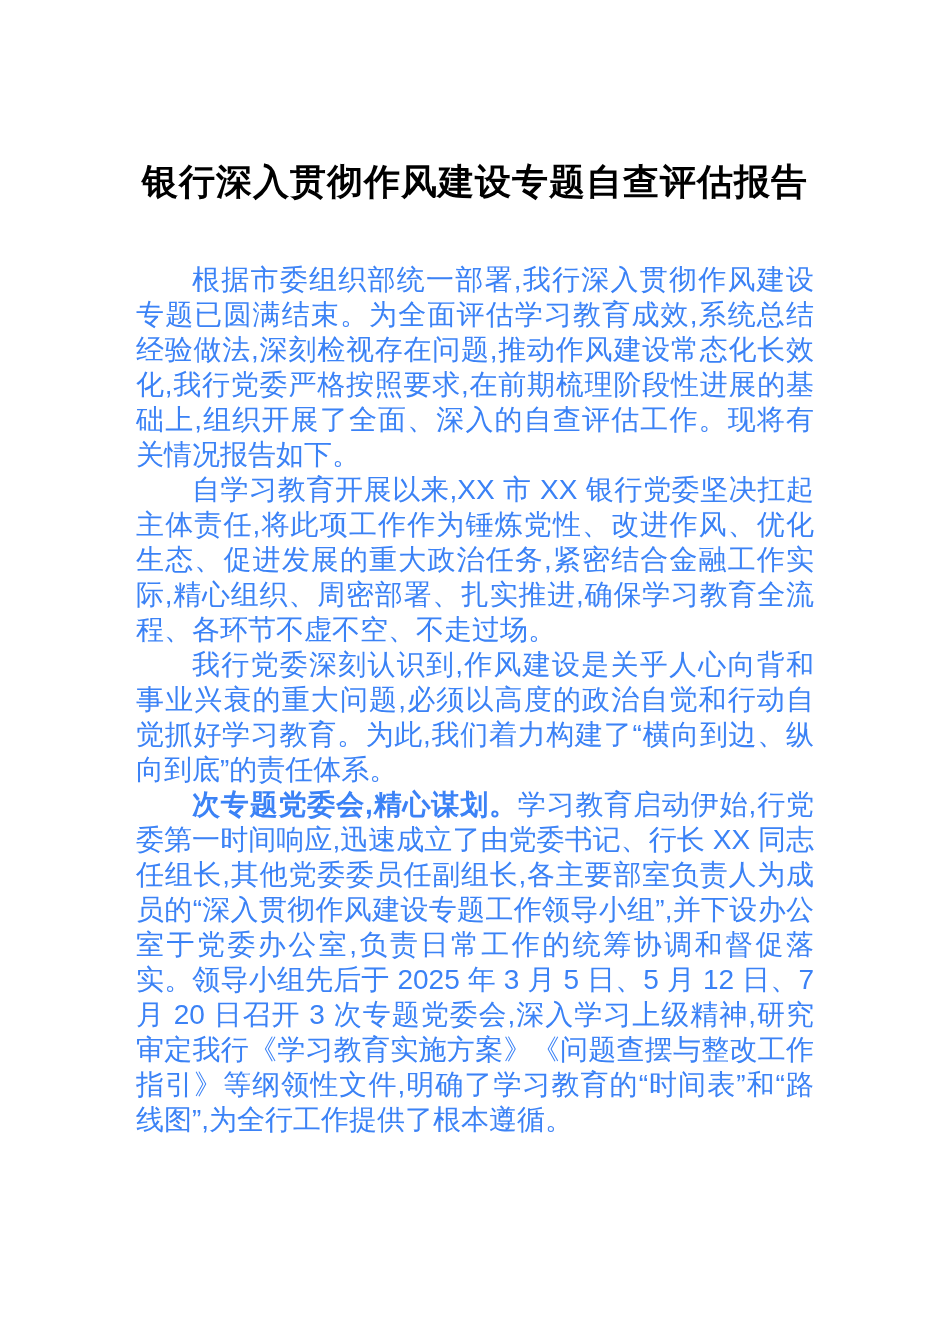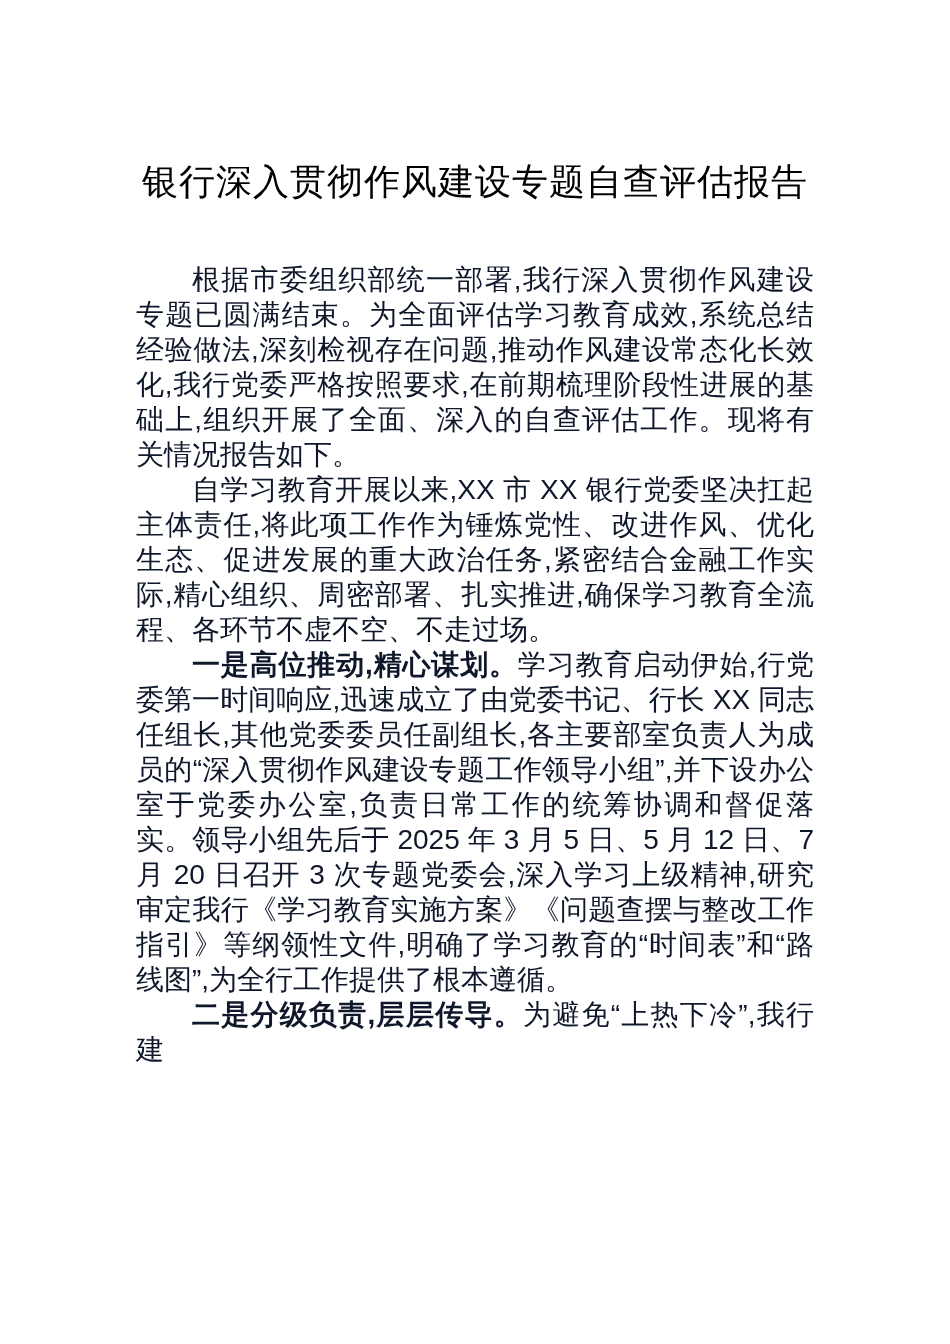--- a/index.html
+++ b/index.html
@@ -18,49 +18,49 @@
     box-sizing: border-box;
     width: 950px;
     height: 1344px;
     padding: 159px 136px 60px 136px;
     background: #ffffff;
   }
   .doc-title {
     margin: 0 0 57px 0;
     font-size: 36px;
     line-height: 46px;
-    font-weight: 400;
+    font-weight: 700;
     text-align: center;
     letter-spacing: 1px;
     color: #000000;
   }
   .para {
     margin: 0;
     font-size: 28px;
     line-height: 35px;
     text-align: justify;
     text-indent: 56px;
-    color: #0f172a;
+    color: #3b82f6;
     word-break: break-all;
   }
   .para .lead {
     font-weight: 700;
   }
 </style>
 </head>
 <body>
 
 <div class="page">
 
   <h1 class="doc-title">银行深入贯彻作风建设专题自查评估报告</h1>
 
   <p class="para">根据市委组织部统一部署,我行深入贯彻作风建设专题已圆满结束。为全面评估学习教育成效,系统总结经验做法,深刻检视存在问题,推动作风建设常态化长效化,我行党委严格按照要求,在前期梳理阶段性进展的基础上,组织开展了全面、深入的自查评估工作。现将有关情况报告如下。</p>
 
 
   <p class="para">自学习教育开展以来,XX 市 XX 银行党委坚决扛起主体责任,将此项工作作为锤炼党性、改进作风、优化生态、促进发展的重大政治任务,紧密结合金融工作实际,精心组织、周密部署、扎实推进,确保学习教育全流程、各环节不虚不空、不走过场。</p>
 
 
+  <p class="para">我行党委深刻认识到,作风建设是关乎人心向背和事业兴衰的重大问题,必须以高度的政治自觉和行动自觉抓好学习教育。为此,我们着力构建了“横向到边、纵向到底”的责任体系。</p>
 
-  <p class="para"><b class="lead">一是高位推动,精心谋划。</b><span>学习教育启动伊始,行党委第一时间响应,迅速成立了由党委书记、行长 XX 同志任组长,其他党委委员任副组长,各主要部室负责人为成员的“深入贯彻作风建设专题工作领导小组”,并下设办公室于党委办公室,负责日常工作的统筹协调和督促落实。领导小组先后于 2025 年 3 月 5 日、5 月 12 日、7 月 20 日召开 3 次专题党委会,深入学习上级精神,研究审定我行《学习教育实施方案》《问题查摆与整改工作指引》等纲领性文件,明确了学习教育的“时间表”和“路线图”,为全行工作提供了根本遵循。</span></p>
+  <p class="para"><b class="lead">次专题党委会,精心谋划。</b><span>学习教育启动伊始,行党委第一时间响应,迅速成立了由党委书记、行长 XX 同志任组长,其他党委委员任副组长,各主要部室负责人为成员的“深入贯彻作风建设专题工作领导小组”,并下设办公室于党委办公室,负责日常工作的统筹协调和督促落实。领导小组先后于 2025 年 3 月 5 日、5 月 12 日、7 月 20 日召开 3 次专题党委会,深入学习上级精神,研究审定我行《学习教育实施方案》《问题查摆与整改工作指引》等纲领性文件,明确了学习教育的“时间表”和“路线图”,为全行工作提供了根本遵循。</span></p>
 
-  <p class="para"><b class="lead">二是分级负责,层层传导。</b><span>为避免“上热下冷”,我行建</span></p>
 
 </div>
 
 </body></html>

